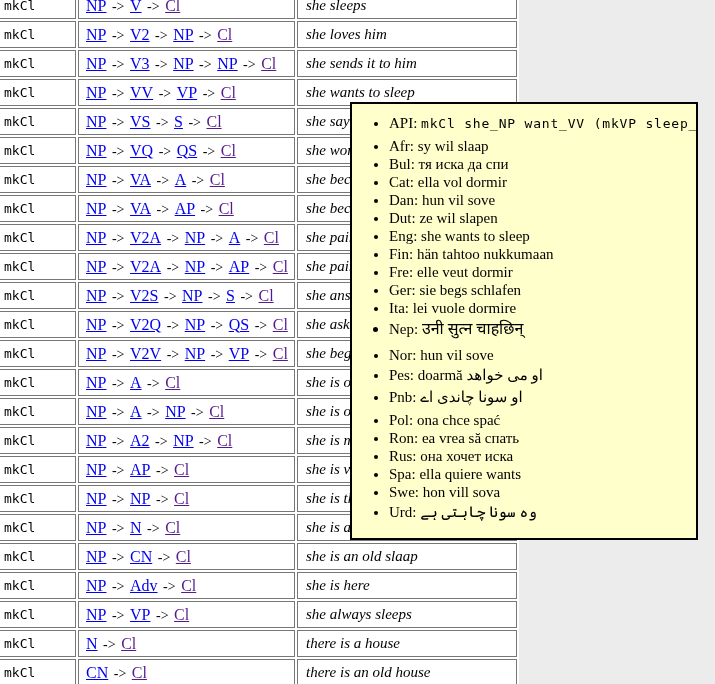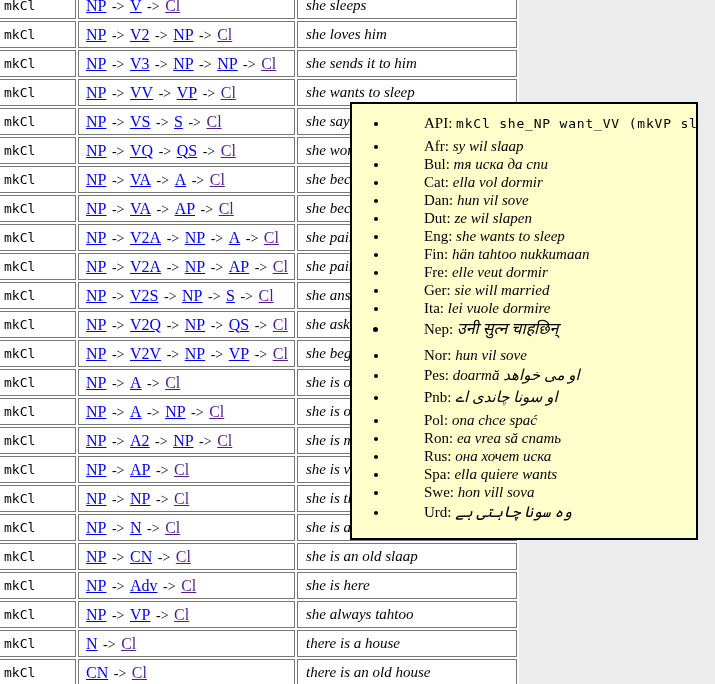--- a/index.html
+++ b/index.html
@@ -47,27 +47,27 @@
     position:absolute;left:350px;top:102px;width:348px;height:438px;
     box-sizing:border-box;background:#ffffcc;border:2px solid #000;
     overflow:hidden;z-index:10;
   }
   .tooltip ul{
     margin:9px 0 0 0;padding:0 4px 0 37px;list-style:disc outside;
   }
   .tooltip li{
     font-size:15px;line-height:18px;white-space:nowrap;
   }
-  .tooltip .lang{font-style:normal;margin-left:35px;}
+  .tooltip .lang{font-style:normal;}
   .tooltip li.api{line-height:21px;margin-bottom:3px;}
   .tooltip li.api .val{
     font-family:"DejaVu Sans Mono","Liberation Mono",monospace;
     font-size:13px;letter-spacing:0.8px;font-style:normal;
   }
-  .tooltip li .val{font-style:italic;}
+  .tooltip li .val{}
   .tooltip li.nep{line-height:24px;font-size:16px;}
   .tooltip li.nep .lang{font-size:15px;}
   .tooltip li.gap{margin-top:5px;}
   .tooltip li.rtl{line-height:22px;}
   .tooltip li.gap-sm{margin-top:3px;}
 </style>
 </head>
 <body>
 
 <div class="table-wrap">
@@ -174,21 +174,21 @@
           <td class="example">she is an old slaap</td>
         </tr>
         <tr>
           <td class="fun">mkCl</td>
           <td class="rule"><a>NP</a><span class="arrow"> -&gt; </span><a>Adv</a><span class="arrow"> -&gt; </span><a class="visited">Cl</a></td>
           <td class="example">she is here</td>
         </tr>
         <tr>
           <td class="fun">mkCl</td>
           <td class="rule"><a>NP</a><span class="arrow"> -&gt; </span><a>VP</a><span class="arrow"> -&gt; </span><a class="visited">Cl</a></td>
-          <td class="example">she always tahtoo</td>
+          <td class="example">she always sleeps</td>
         </tr>
         <tr>
           <td class="fun">mkCl</td>
           <td class="rule"><a>N</a><span class="arrow"> -&gt; </span><a class="visited">Cl</a></td>
           <td class="example">there is a house</td>
         </tr>
         <tr>
           <td class="fun">mkCl</td>
           <td class="rule"><a>CN</a><span class="arrow"> -&gt; </span><a class="visited">Cl</a></td>
           <td class="example">there is an old house</td>
@@ -201,21 +201,21 @@
   <ul>
       <li class="api"><span class="lang">API: </span><span class="val">mkCl she_NP want_VV (mkVP sleep_V)</span></li>
       <li class=""><span class="lang">Afr: </span><span class="val">sy wil slaap</span></li>
       <li class=""><span class="lang">Bul: </span><span class="val">тя иска да спи</span></li>
       <li class=""><span class="lang">Cat: </span><span class="val">ella vol dormir</span></li>
       <li class=""><span class="lang">Dan: </span><span class="val">hun vil sove</span></li>
       <li class=""><span class="lang">Dut: </span><span class="val">ze wil slapen</span></li>
       <li class=""><span class="lang">Eng: </span><span class="val">she wants to sleep</span></li>
       <li class=""><span class="lang">Fin: </span><span class="val">hän tahtoo nukkumaan</span></li>
       <li class=""><span class="lang">Fre: </span><span class="val">elle veut dormir</span></li>
-      <li class=""><span class="lang">Ger: </span><span class="val">sie will married</span></li>
+      <li class=""><span class="lang">Ger: </span><span class="val">sie begs schlafen</span></li>
       <li class=""><span class="lang">Ita: </span><span class="val">lei vuole dormire</span></li>
       <li class="nep"><span class="lang">Nep: </span><span class="val">उनी सुत्न चाहछिन्</span></li>
       <li class="gap"><span class="lang">Nor: </span><span class="val">hun vil sove</span></li>
       <li class="rtl"><span class="lang">Pes: </span><span class="val" dir="rtl">او می خواهد doarmă</span></li>
       <li class="rtl"><span class="lang">Pnb: </span><span class="val" dir="rtl">او سونا چاندی اے</span></li>
       <li class="gap-sm"><span class="lang">Pol: </span><span class="val">ona chce spać</span></li>
       <li class=""><span class="lang">Ron: </span><span class="val">ea vrea să спать</span></li>
       <li class=""><span class="lang">Rus: </span><span class="val">она хочет иска</span></li>
       <li class=""><span class="lang">Spa: </span><span class="val">ella quiere wants</span></li>
       <li class=""><span class="lang">Swe: </span><span class="val">hon vill sova</span></li>

